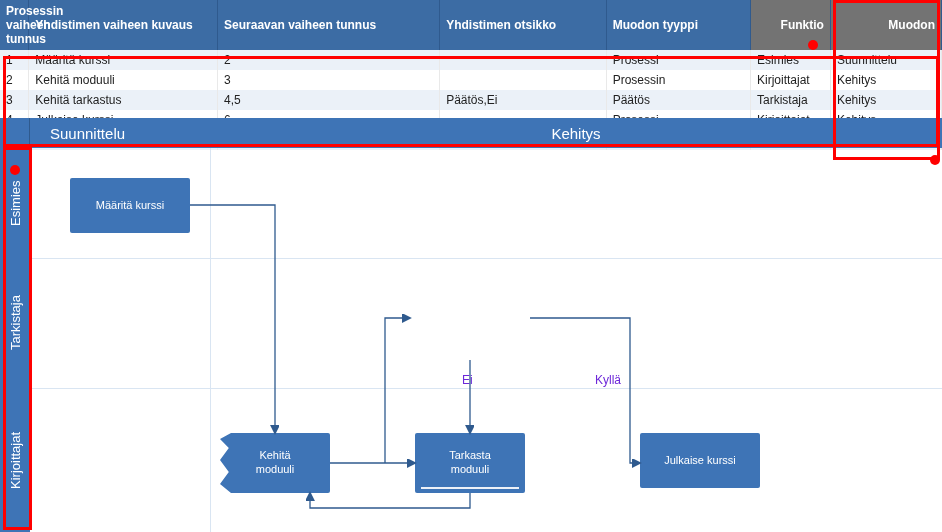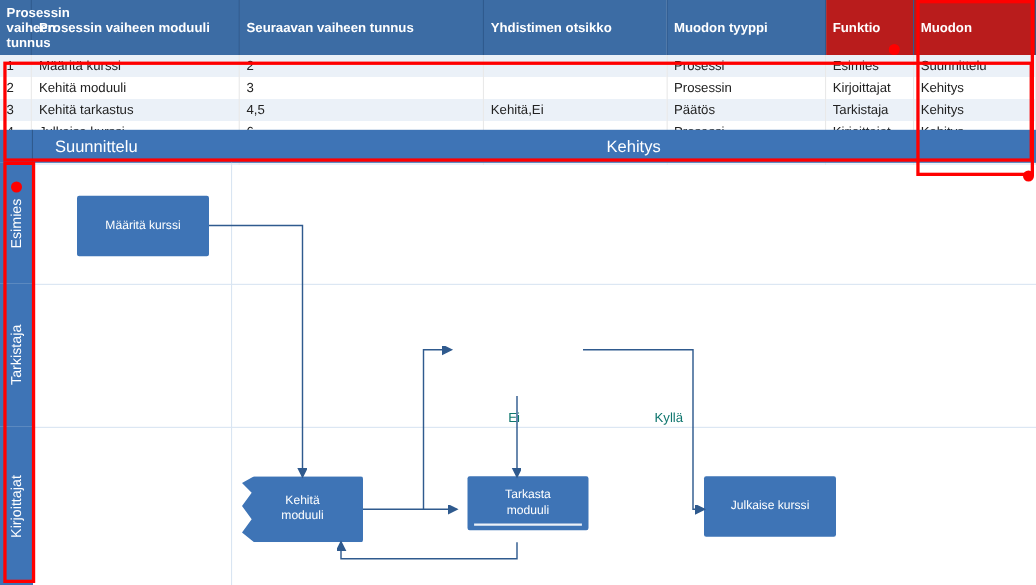--- a/index.html
+++ b/index.html
@@ -5,21 +5,21 @@
   * { box-sizing: border-box; }
   html,body { margin:0; padding:0; font-family: "Segoe UI", Arial, sans-serif; font-size:12px; color:#222; }
   .page { width:942px; height:532px; position:relative; background:#fff; }
 
   
   table.data { width:100%; border-collapse:collapse; table-layout:fixed; }
   table.data th {
     background:#3c6ca4; color:#fff; font-weight:600; text-align:left;
     padding:4px 6px; font-size:12px; border-right:1px solid #2f5a8e;
   }
-  table.data th.funktio, table.data th.vaihe { background:#b91c1c; }
+  table.data th.funktio, table.data th.vaihe { background:#737373;text-align:right; }
   table.data td {
     padding:3px 6px; font-size:12px; border-right:1px solid #e9e9e9;
   }
   table.data tr.odd td  { background:#ebf1f8; }
   table.data tr.even td { background:#ffffff; }
 
   .col-id     { width:26px; }
   .col-desc   { width:170px; }
   .col-next   { width:200px; }
   .col-conn   { width:150px; }
@@ -75,21 +75,21 @@
   .diamond .box{
     position:absolute; left:50%; top:50%; width:85px; height:85px;
     background:#3e74b6; transform:translate(-50%,-50%) rotate(45deg);
   }
   .diamond .txt{
     position:absolute; left:0; top:0; right:0; bottom:0; color:#fff;
     display:flex; align-items:center; justify-content:center; text-align:center;
     font-size:11px; line-height:1.2; padding:0 8px;
   }
 
-  .lbl { position:absolute; font-size:12px; color:#0f766e; }
+  .lbl { position:absolute; font-size:12px; color:#6d28d9; }
 
   
   .hl { position:absolute; border:3px solid #ff0000; pointer-events:none; }
   .dot { position:absolute; width:10px; height:10px; border-radius:50%; background:#ff0000; }
 
   
   svg.arrows { position:absolute; left:30px; top:0; width:912px; height:384px; pointer-events:none; }
   svg.arrows path { stroke:#2f5a8e; stroke-width:1.3; fill:none; }
   svg.arrows .arrowhead { fill:#2f5a8e; }
 </style>
@@ -104,21 +104,21 @@
         <col class="col-desc">
         <col class="col-next">
       <col class="col-conn">
         <col class="col-shape">
         <col class="col-func">
         <col class="col-phase">
     </colgroup>
     <thead>
       <tr>
         <th>Prosessin vaiheen tunnus</th>
-        <th>Prosessin vaiheen moduuli</th>
+        <th>Yhdistimen vaiheen kuvaus</th>
         <th>Seuraavan vaiheen tunnus</th>
         <th>Yhdistimen otsikko</th>
         <th>Muodon tyyppi</th>
         <th class="funktio">Funktio</th>
         <th class="vaihe">Muodon</th>
       </tr>
     </thead>
     <tbody id="tbody">
         <tr class="odd">
           <td>1</td>
@@ -135,21 +135,21 @@
           <td>3</td>
           <td></td>
           <td>Prosessin</td>
           <td>Kirjoittajat</td>
           <td>Kehitys</td>
         </tr>
         <tr class="odd">
           <td>3</td>
           <td>Kehitä tarkastus</td>
           <td>4,5</td>
-          <td>Kehitä,Ei</td>
+          <td>Päätös,Ei</td>
           <td>Päätös</td>
           <td>Tarkistaja</td>
           <td>Kehitys</td>
         </tr>
         <tr class="even">
           <td>4</td>
           <td>Julkaise kurssi</td>
           <td>6</td>
           <td></td>
           <td>Prosessi</td>
@@ -189,21 +189,21 @@
 
       <div class="shape process" style="left:40px;  top:30px;  width:120px; height:55px;">
         <span>Määritä kurssi</span>
       </div>
 
 
       <div class="shape data-shape" style="left:190px; top:285px; width:110px; height:60px;">
         <span><span>Kehitä</span><br><span>moduuli</span></span>
       </div>
 
-      <div class="shape subprocess" style="left:395px; top:285px; width:110px; height:49px;">
+      <div class="shape subprocess" style="left:385px; top:285px; width:110px; height:60px;">
         <span><span>Tarkasta</span><br><span>moduuli</span></span>
       </div>
 
       <div class="shape process" style="left:610px; top:285px; width:120px; height:55px;">
         <span>Julkaise kurssi</span>
       </div>
 
       <span class="lbl" style="left:432px; top:225px;">Ei</span>
       <span class="lbl" style="left:565px; top:225px;text-align:right;">Kyllä</span>
     </div>

